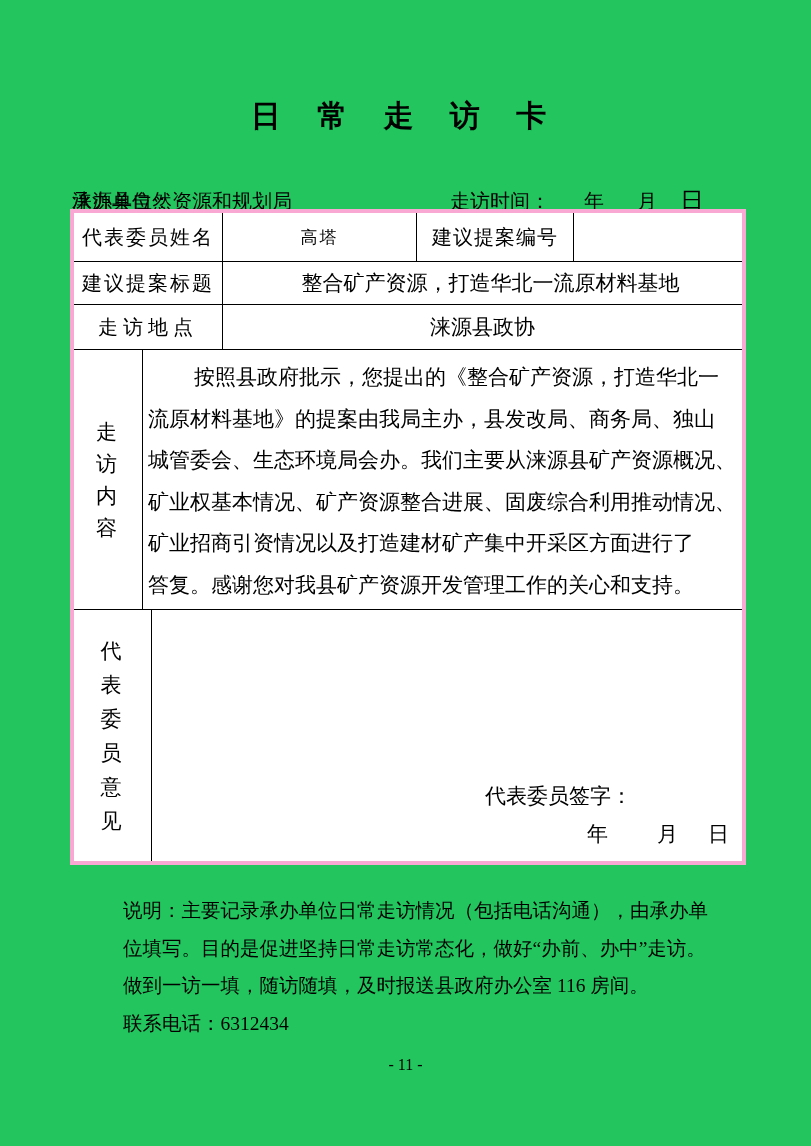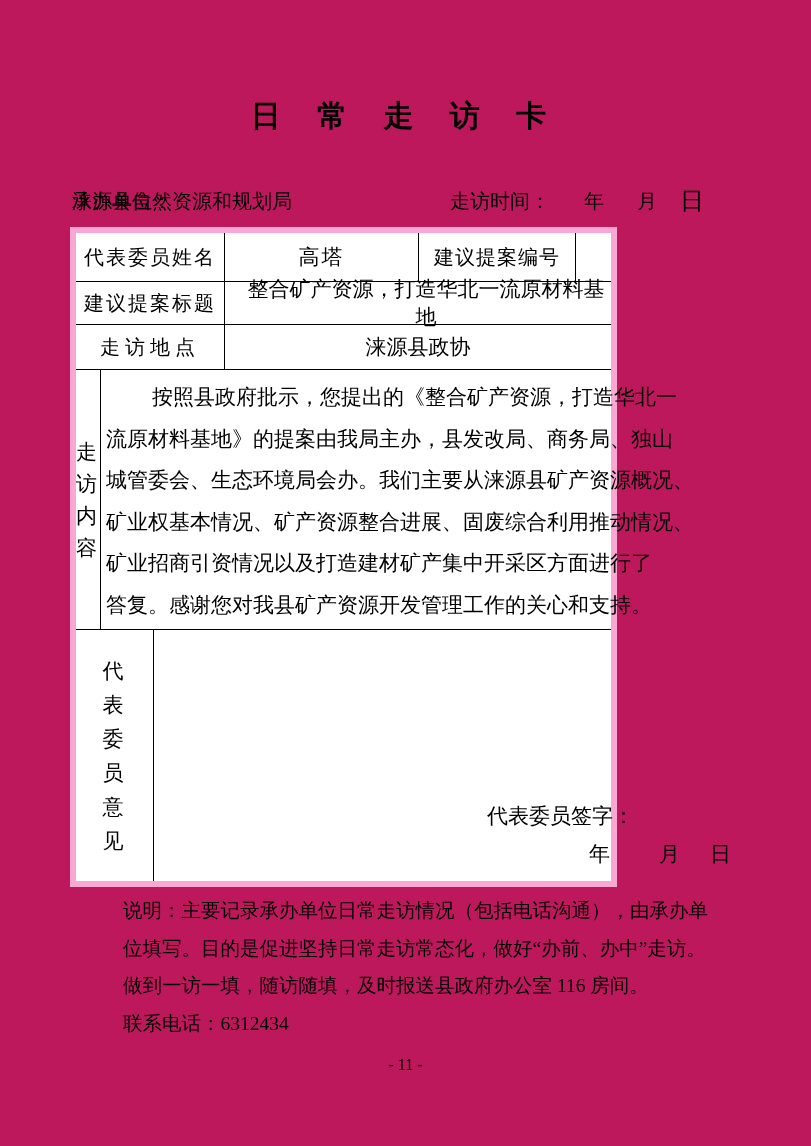--- a/index.html
+++ b/index.html
@@ -1,21 +1,21 @@
 <!DOCTYPE html>
 <html><head>
 <meta charset="utf-8">
 <style>
   * { margin: 0; padding: 0; box-sizing: border-box; }
   html, body { background: #ffffff; }
   .page {
     position: relative;
     width: 811px;
     height: 1146px;
-    background: #be185d;
+    background: #22c55e;
     color: #000000;
     font-family: "Liberation Serif", "DejaVu Serif", serif;
     overflow: hidden;
   }
   
   .doc-title {
     position: absolute;
     top: 96px;
     left: 0;
     width: 100%;
@@ -32,43 +32,43 @@
   .header-line span { position: absolute; white-space: nowrap; }
   .organizer { left: 72px; top: 0; }
   .visit-time-label { left: 450px; top: 0; }
   .hdr-year  { left: 584px; top: 0; }
   .hdr-month { left: 637px; top: 0; }
   .hdr-day   { left: 680px; top: -3px; font-size: 24px; }
   
   .form-table {
     position: absolute;
     left: 70px;
-    top: 227px;
-    width: 547px;
-    border: 6px solid #f9a8d4;
+    top: 209px;
+    width: 676px;
+    border: 4px solid #f9a8d4;
     background: #ffffff;
   }
   .trow { display: flex; border-bottom: 1px solid #000000; }
   .trow.last { border-bottom: none; }
   .cell {
     border-right: 1px solid #000000;
     display: flex;
     align-items: center;
     justify-content: center;
     font-size: 20px;
     text-align: center;
   }
   .cell.last { border-right: none; flex: 1; }
   .r1 { height: 49px; }
   .r2 { height: 43px; gap: 16px; }
   .r3 { height: 45px; }
   .r4 { height: 260px; }
   .r5 { height: 251px; }
   .w-label { width: 149px; letter-spacing: 2px; }
-  .w-name  { width: 194px; font-size: 21px; letter-spacing: 2px; }
+  .w-name  { width: 194px; font-size: 17px; letter-spacing: 2px; }
   .w-propno { width: 157px; letter-spacing: 1px; }
   .w-vlabel { width: 78px; }
   .cell.loc-label { letter-spacing: 5px; }
   .cell.value-21 { font-size: 21px; }
   .vlabel {
     width: 24px;
     font-size: 21px;
     line-height: 32px;
     text-align: left;
     word-break: break-all;

